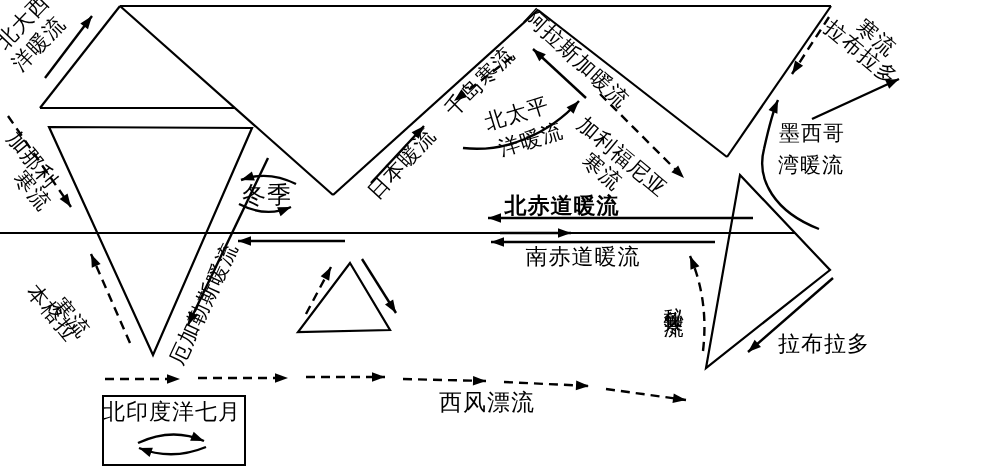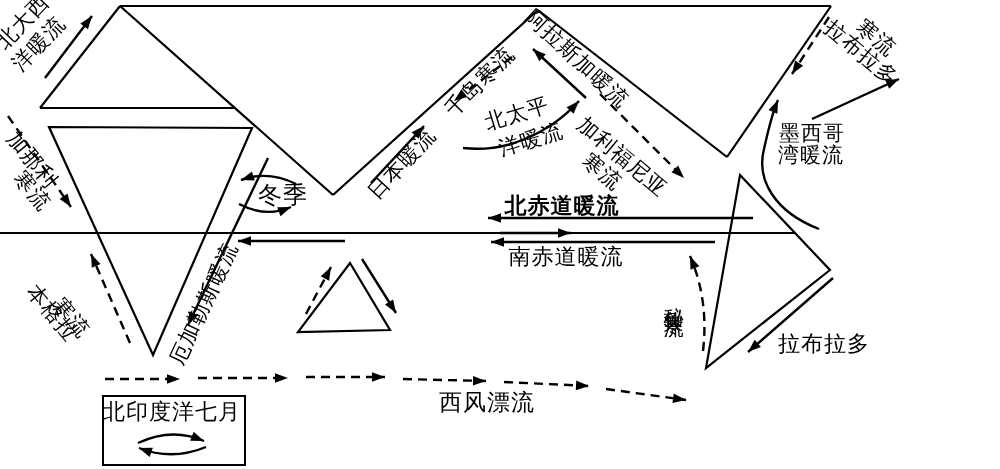--- a/index.html
+++ b/index.html
@@ -110,33 +110,33 @@
       <polygon points="686,400 672.4673270477133,402.98442000503394 673.7750231163091,393.47390314251913" fill="#000000" stroke="none"></polygon>
     </svg>
   <div id="labels">
       <span class="lbl" style="left: 23px; top: 22px; transform: translate(-50%, -50%) rotate(-46deg);">北大西</span>
       <span class="lbl" style="left: 39px; top: 44px; transform: translate(-50%, -50%) rotate(-46deg);">洋暖流</span>
       <span class="lbl" style="left: 32px; top: 160px; transform: translate(-50%, -50%) rotate(50deg);">加那利</span>
       <span class="lbl" style="left: 32px; top: 191px; transform: translate(-50%, -50%) rotate(50deg);">寒流</span>
       <span class="lbl" style="left: 52px; top: 313px; transform: translate(-50%, -50%) rotate(50deg);">本格拉</span>
       <span class="lbl" style="left: 71px; top: 318px; transform: translate(-50%, -50%) rotate(50deg);">寒流</span>
       <span class="lbl" style="left: 204px; top: 304px; transform: translate(-50%, -50%) rotate(-65deg);">厄加勒斯暖流</span>
-      <span class="lbl" style="left: 267px; top: 195px; transform: translate(-50%, -50%) rotate(0deg); font-size: 24px; margin-left: 16px;">冬季</span>
+      <span class="lbl" style="left: 267px; top: 195px; transform: translate(-50%, -50%) rotate(0deg); font-size: 24px;">冬季</span>
       <span class="lbl" style="left: 402px; top: 164px; transform: translate(-50%, -50%) rotate(-47deg);">日本暖流</span>
       <span class="lbl" style="left: 480px; top: 82px; transform: translate(-50%, -50%) rotate(-45deg);">千岛寒流</span>
       <span class="lbl" style="left: 577px; top: 59px; transform: translate(-50%, -50%) rotate(43deg);">阿拉斯加暖流</span>
       <span class="lbl" style="left: 517px; top: 114px; transform: translate(-50%, -50%) rotate(-17deg);">北太平</span>
       <span class="lbl" style="left: 531px; top: 140px; transform: translate(-50%, -50%) rotate(-17deg);">洋暖流</span>
       <span class="lbl" style="left: 622px; top: 157px; transform: translate(-50%, -50%) rotate(40deg);">加利福尼亚</span>
       <span class="lbl" style="left: 602px; top: 172px; transform: translate(-50%, -50%) rotate(40deg);">寒流</span>
       <span class="lbl" style="left: 861px; top: 53px; transform: translate(-50%, -50%) rotate(40deg);">拉布拉多</span>
       <span class="lbl" style="left: 876px; top: 38px; transform: translate(-50%, -50%) rotate(40deg);">寒流</span>
       <span class="lbl" style="left: 812px; top: 133px; transform: translate(-50%, -50%) rotate(0deg);">墨西哥</span>
-      <span class="lbl" style="left: 811px; top: 155px; transform: translate(-50%, -50%) rotate(0deg);">湾暖流</span>
+      <span class="lbl" style="left: 811px; top: 165px; transform: translate(-50%, -50%) rotate(0deg);">湾暖流</span>
       <span class="lbl" style="left: 562px; top: 205px; transform: translate(-50%, -50%) rotate(0deg); font-size: 22px; font-weight: bold;">北赤道暖流</span>
-      <span class="lbl" style="left: 566px; top: 257px; transform: translate(-50%, -50%) rotate(0deg); font-size: 22px;">南赤道暖流</span>
+      <span class="lbl" style="left: 583px; top: 257px; transform: translate(-50%, -50%) rotate(0deg); font-size: 22px;">南赤道暖流</span>
       <span class="lbl vertical" style="left: 674px; top: 298px; transform: translate(-50%, -50%) rotate(0deg); font-size: 20px;">秘鲁寒流</span>
       <span class="lbl" style="left: 824px; top: 344px; transform: translate(-50%, -50%) rotate(0deg); font-size: 22px;">拉布拉多</span>
       <span class="lbl" style="left: 172px; top: 412px; transform: translate(-50%, -50%) rotate(0deg); font-size: 22px;">北印度洋七月</span>
       <span class="lbl" style="left: 487px; top: 402px; transform: translate(-50%, -50%) rotate(0deg); font-size: 23px;">西风漂流</span>
     </div>
   <div id="julyBox" class="gyre-box" style="left: 102px; top: 395px; width: 140px; height: 67px;"></div>
 </div>
 
 </body></html>

